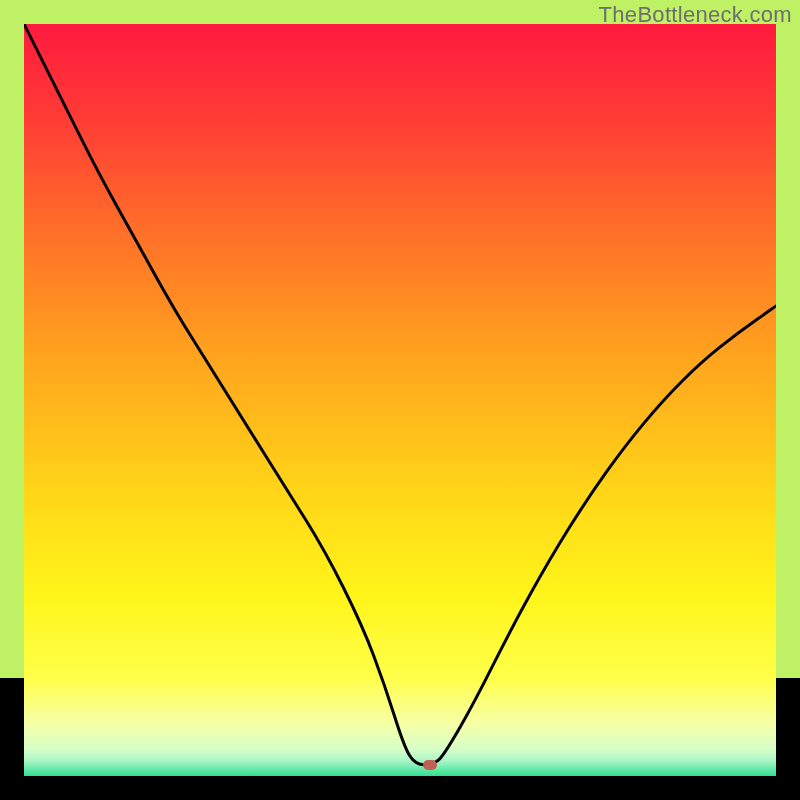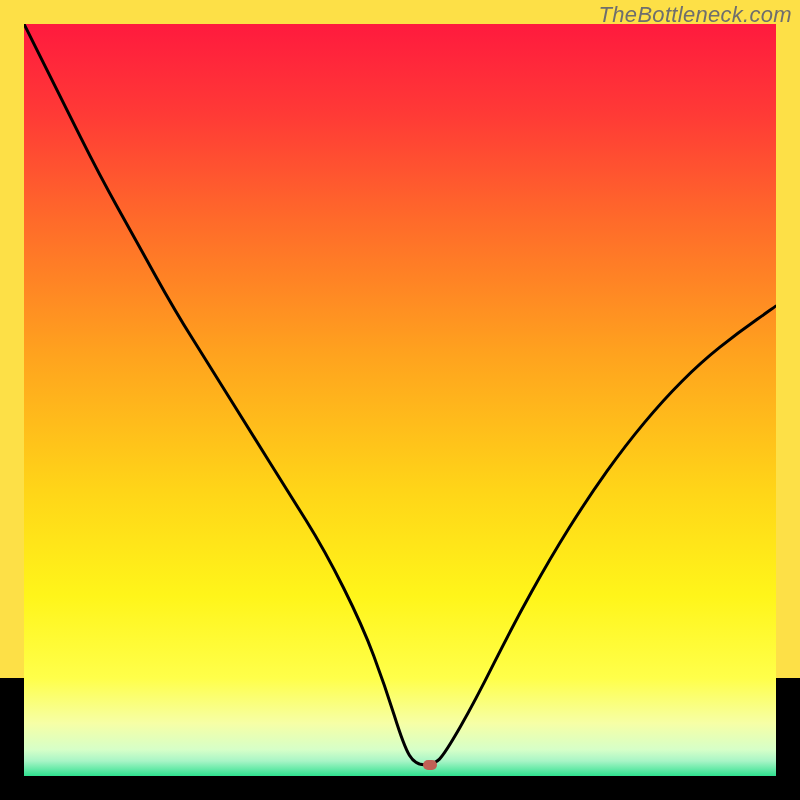--- a/index.html
+++ b/index.html
@@ -7,22 +7,21 @@
     padding: 0;
     width: 800px;
     height: 800px;
     background: #000;
     font-family: Arial, Helvetica, sans-serif;
   }
   .frame {
     position: relative;
     width: 800px;
     height: 678px;
-    background: #fde047;
-    font-style: italic;
+    background: #bef264;
   }
   .plot-area {
     position: absolute;
     left: 24px;
     top: 24px;
     width: 752px;
     height: 752px;
     background: linear-gradient(
       to bottom,
       var(--c0) 0%,

